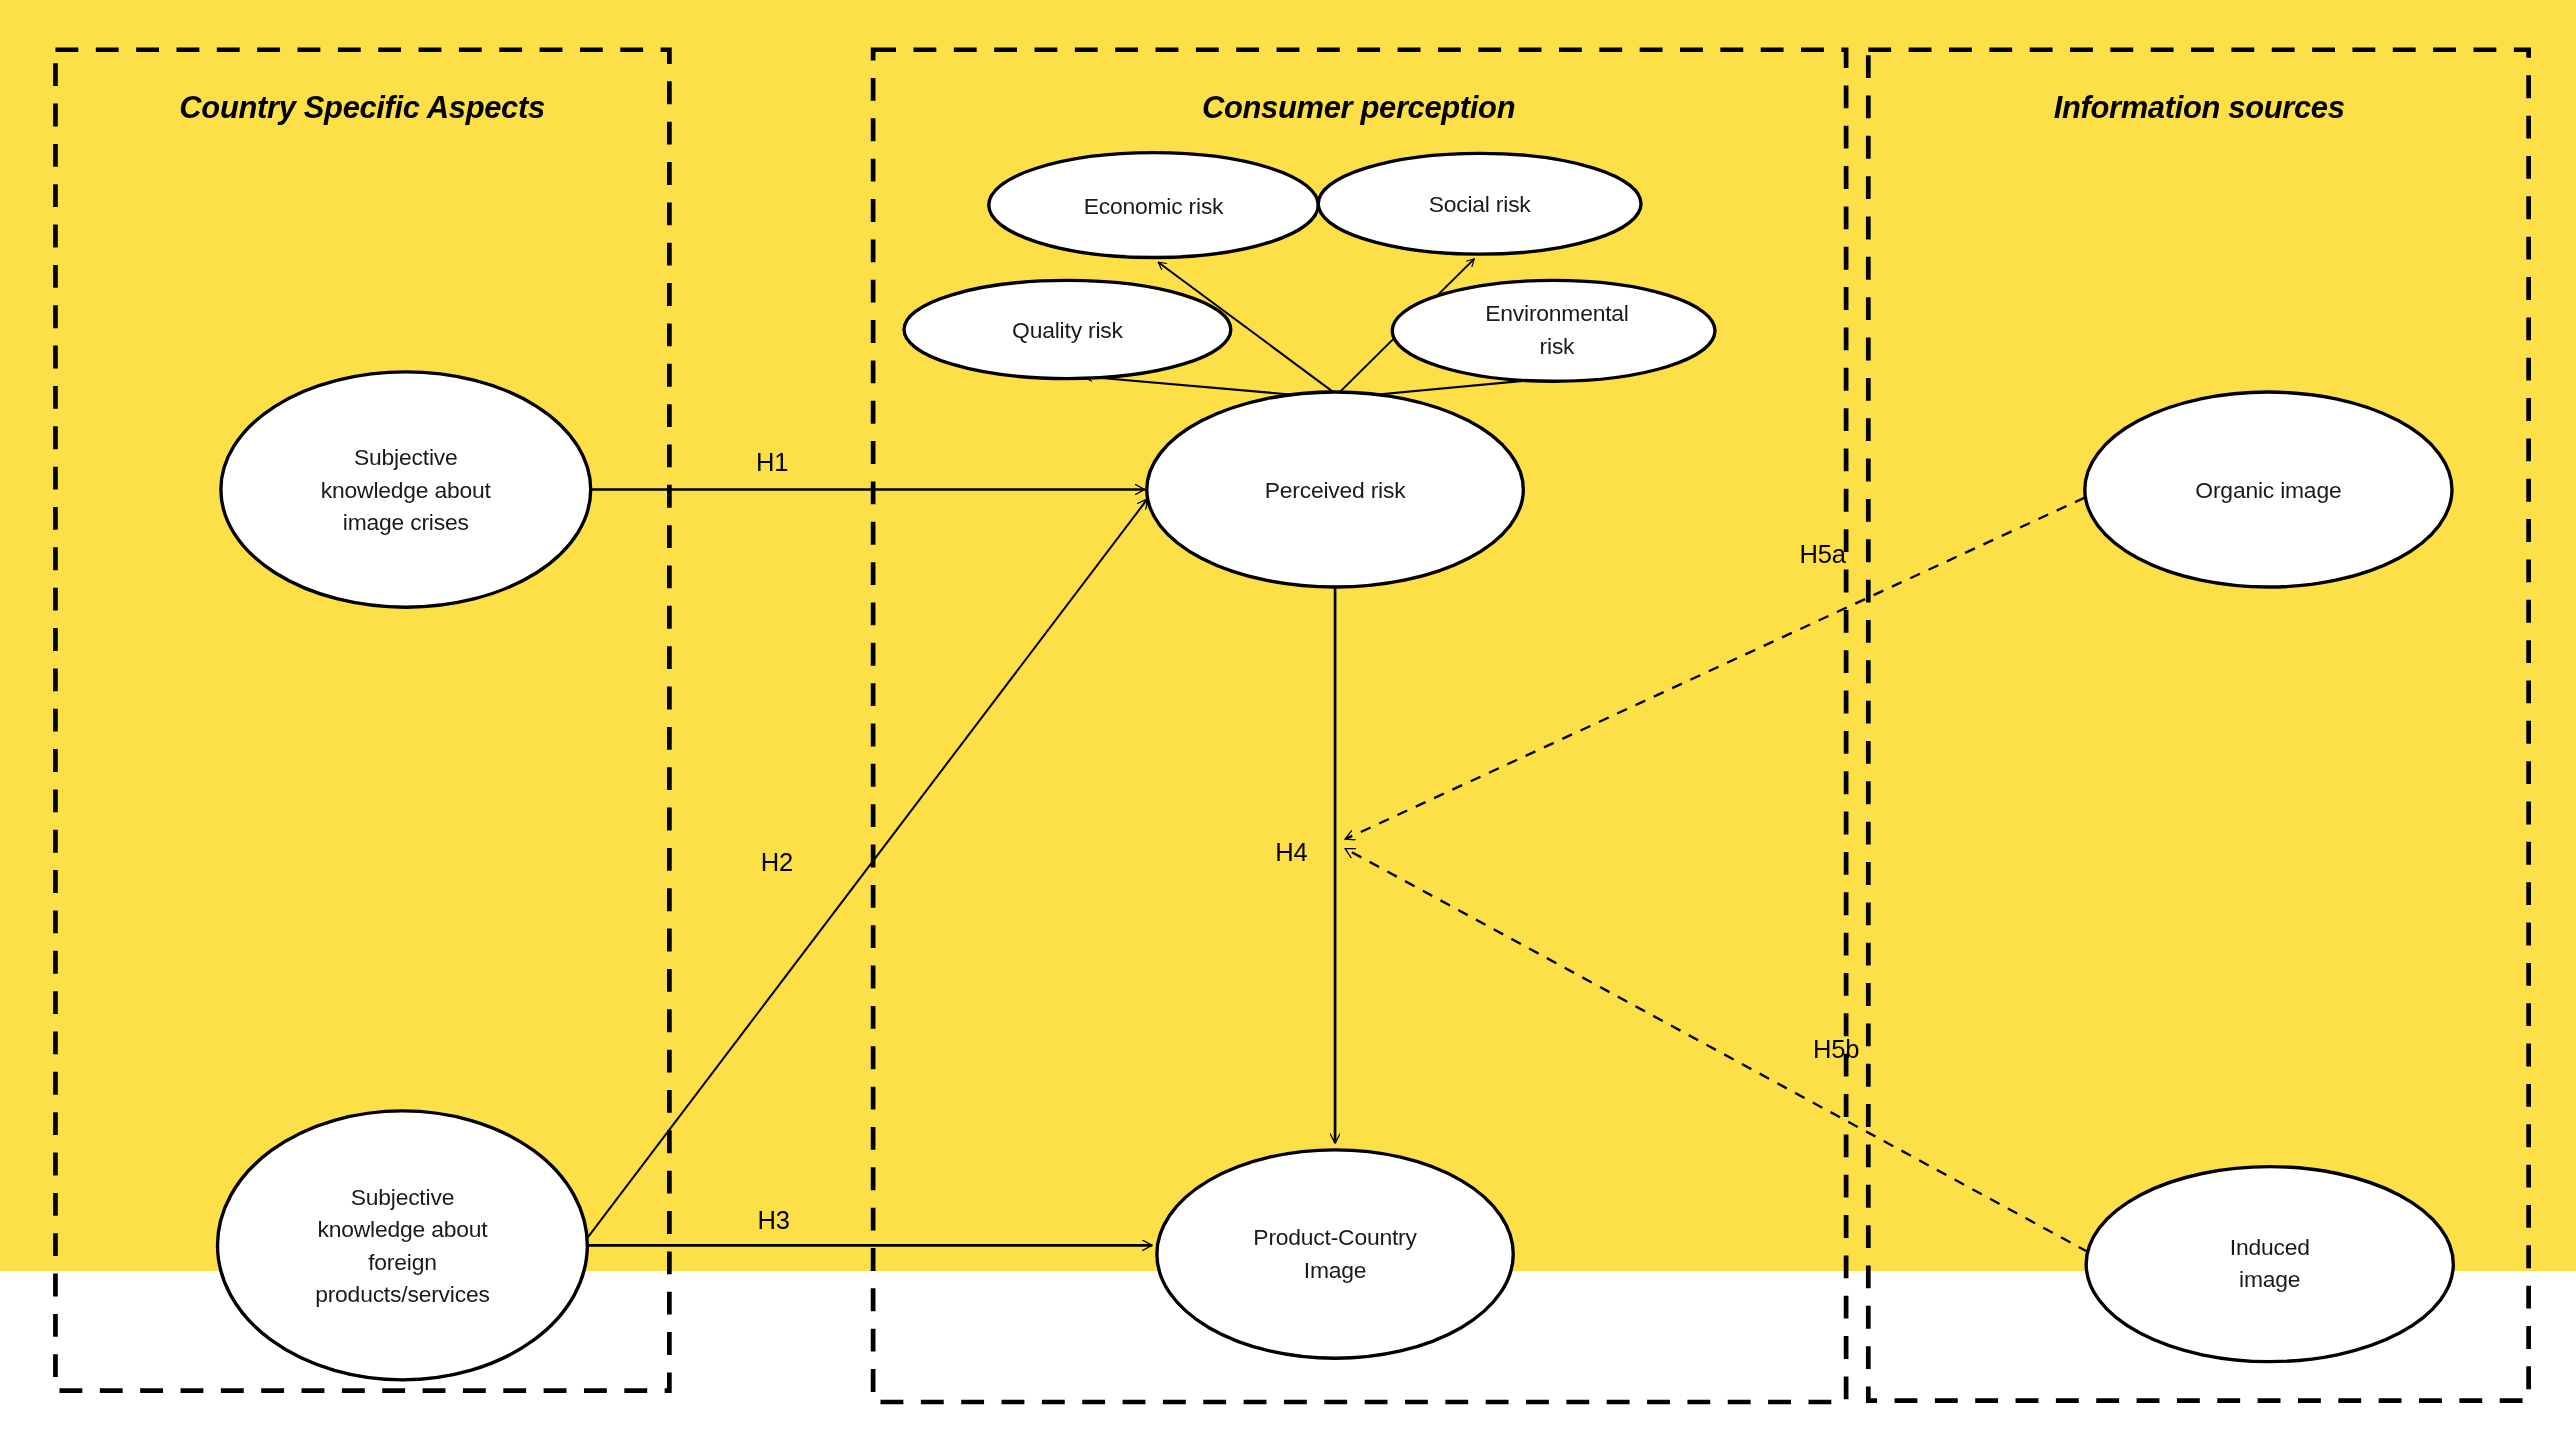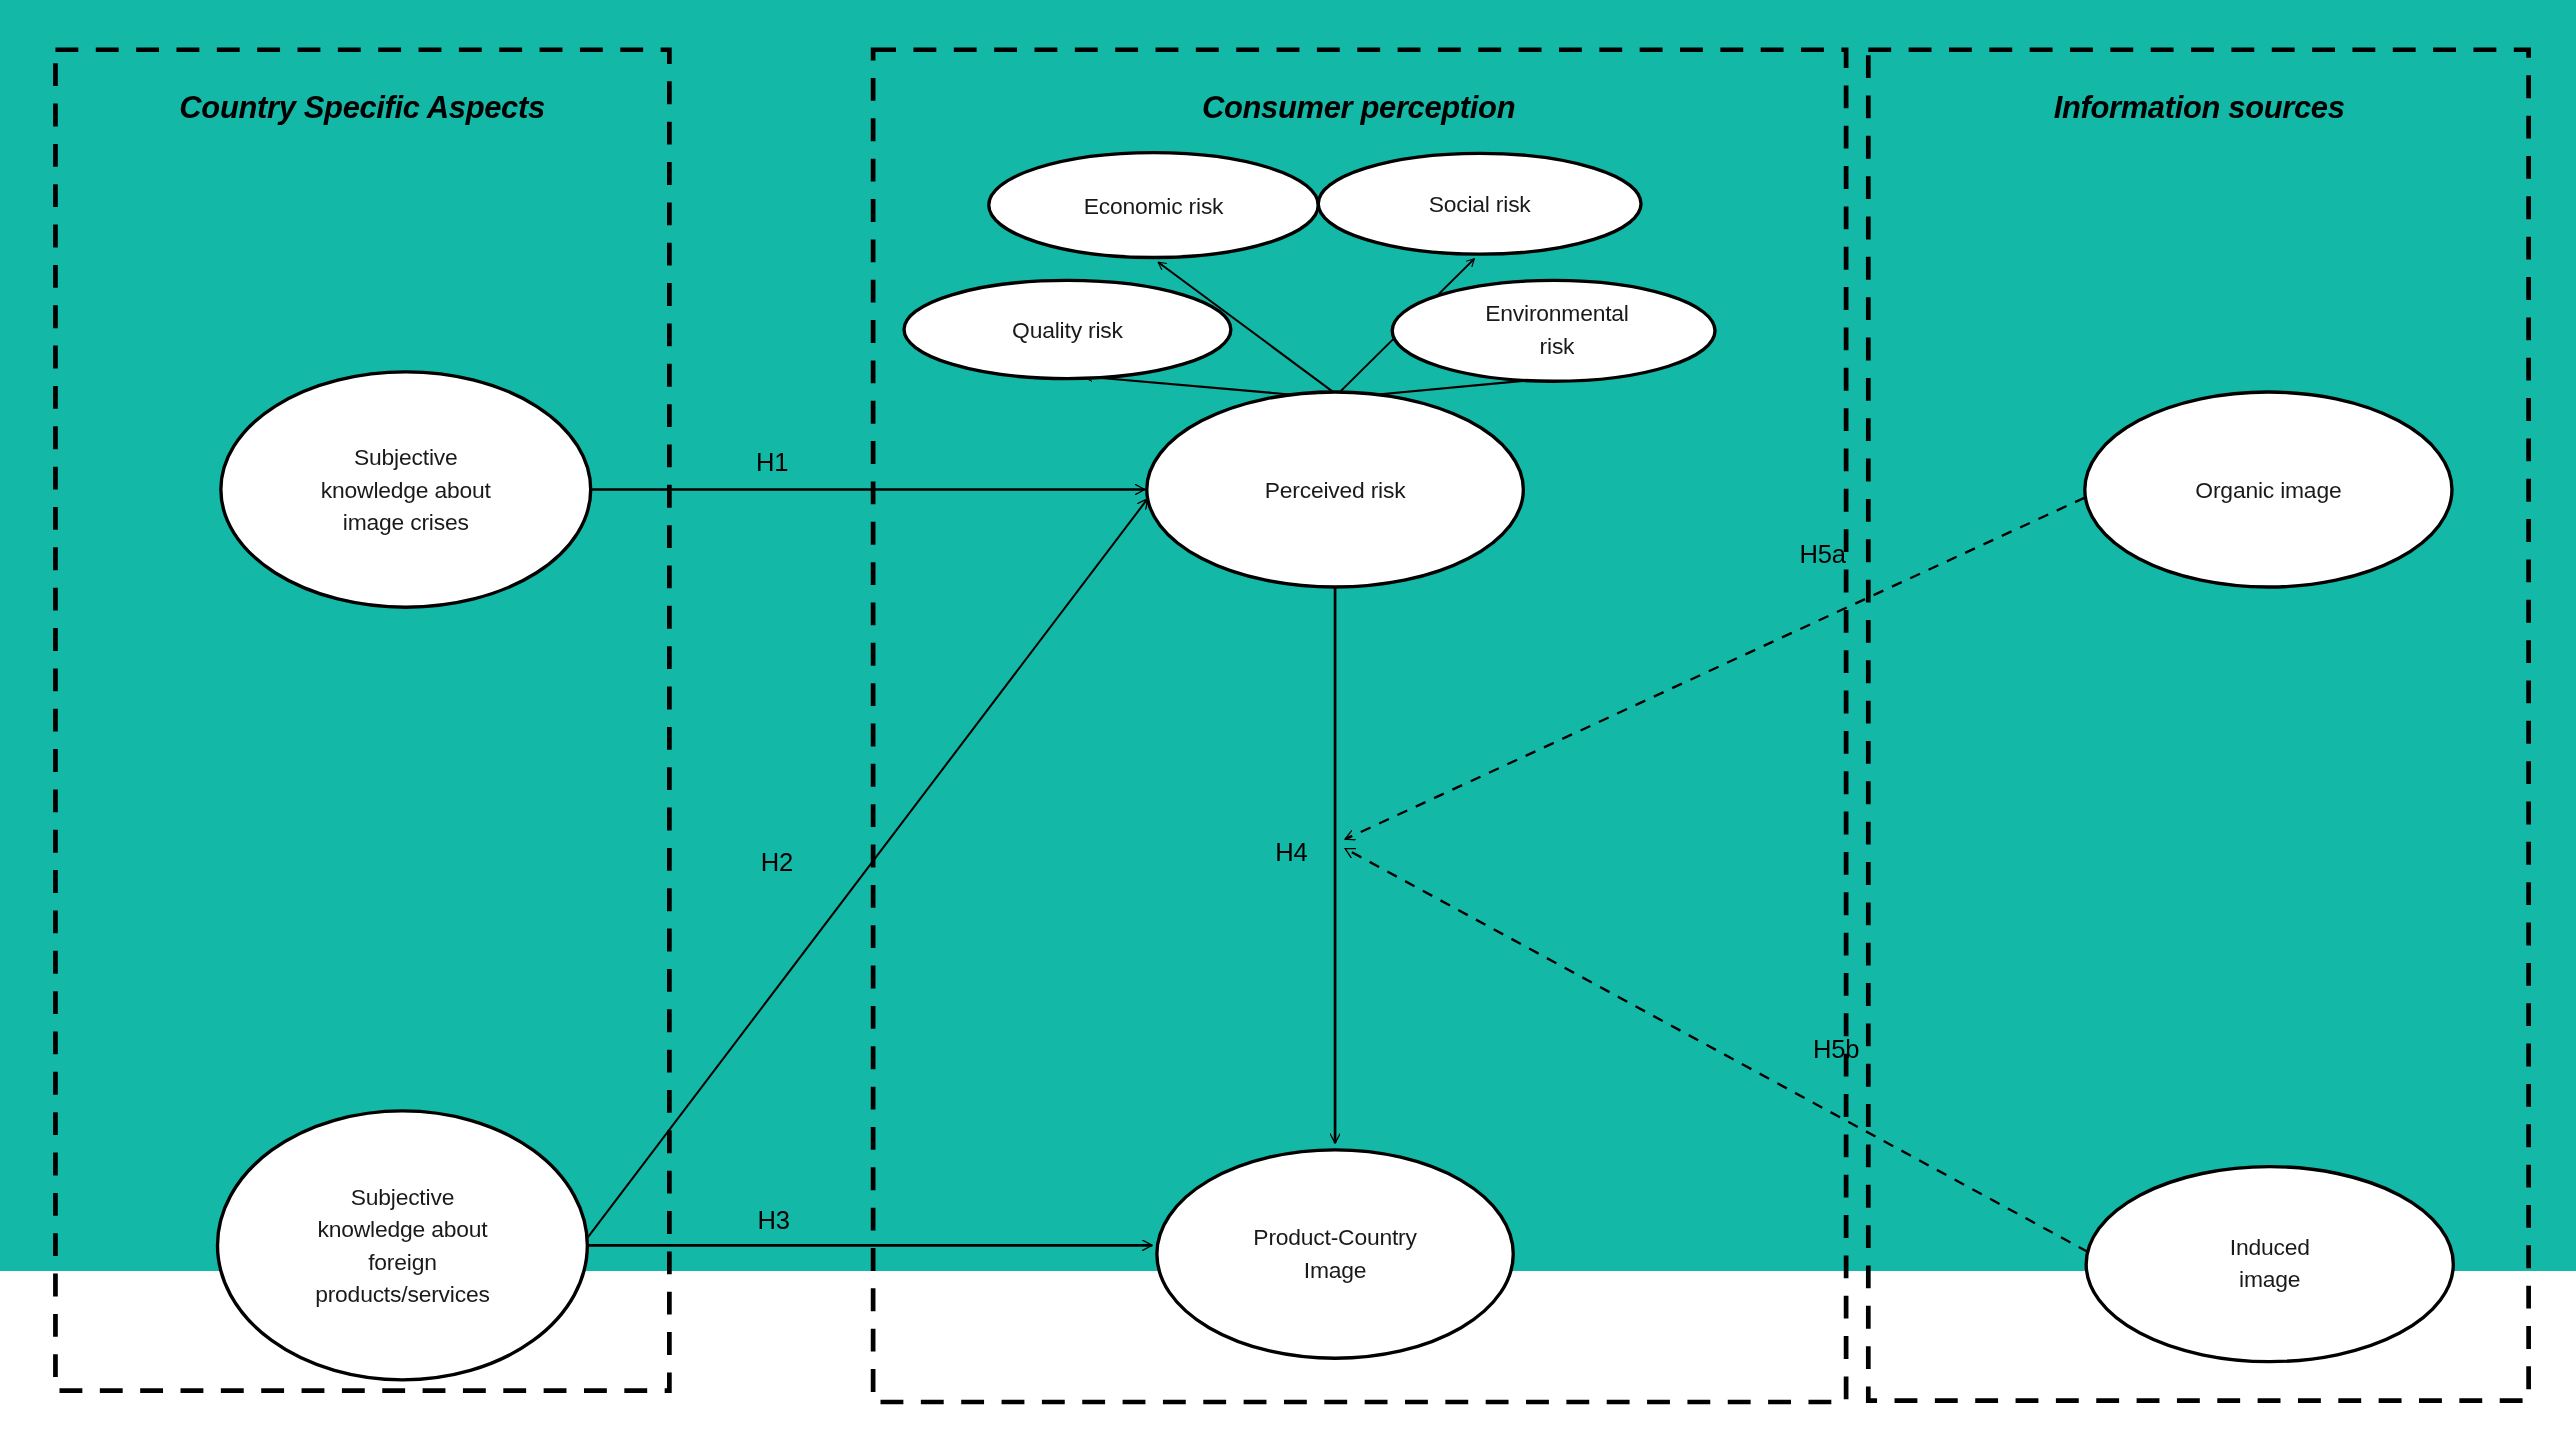--- a/index.html
+++ b/index.html
@@ -10,21 +10,21 @@
   body {
     width: 2576px;
     height: 1441px;
     font-family: "Liberation Sans", sans-serif;
     overflow: hidden;
   }
   #diagram-root {
     position: relative;
     width: 2576px;
     height: 1271px;
-    background: #14b8a6;
+    background: #fde047;
   }
   svg.canvas {
     position: absolute;
     top: 0;
     left: 0;
     width: 2576px;
     height: 1441px;
   }
   .panel-box {
     fill: none;

